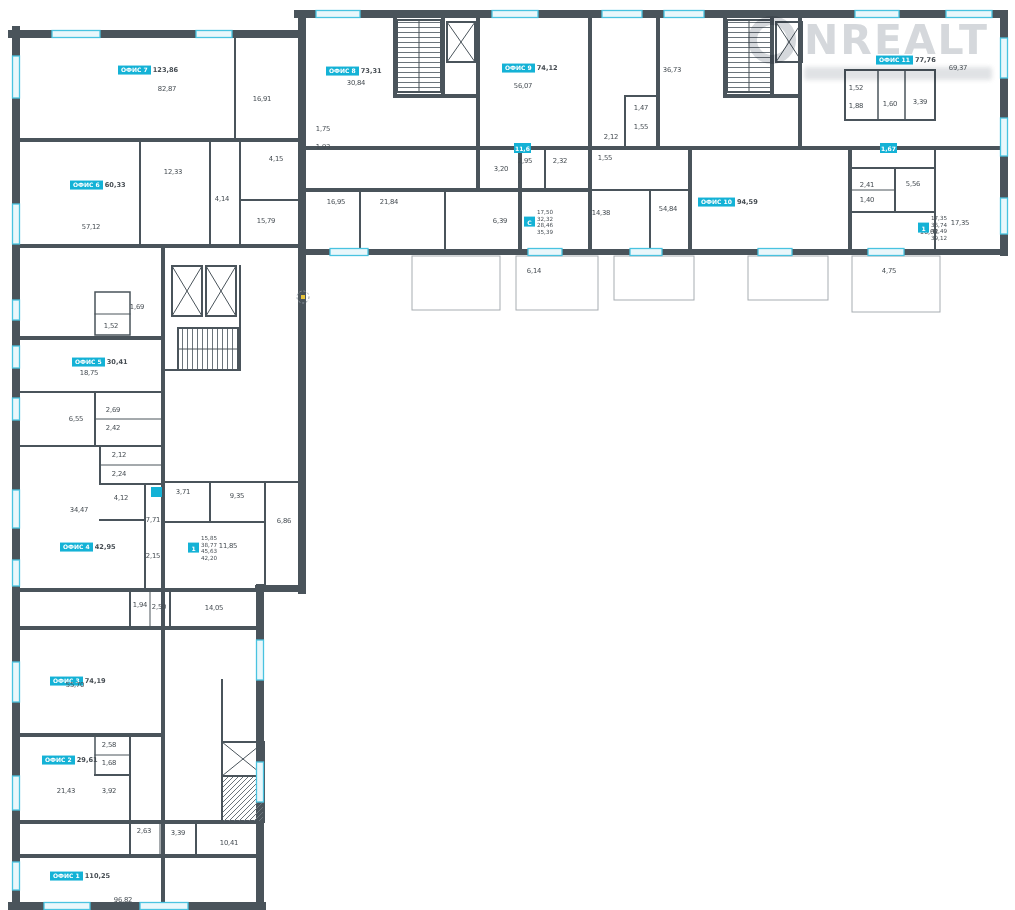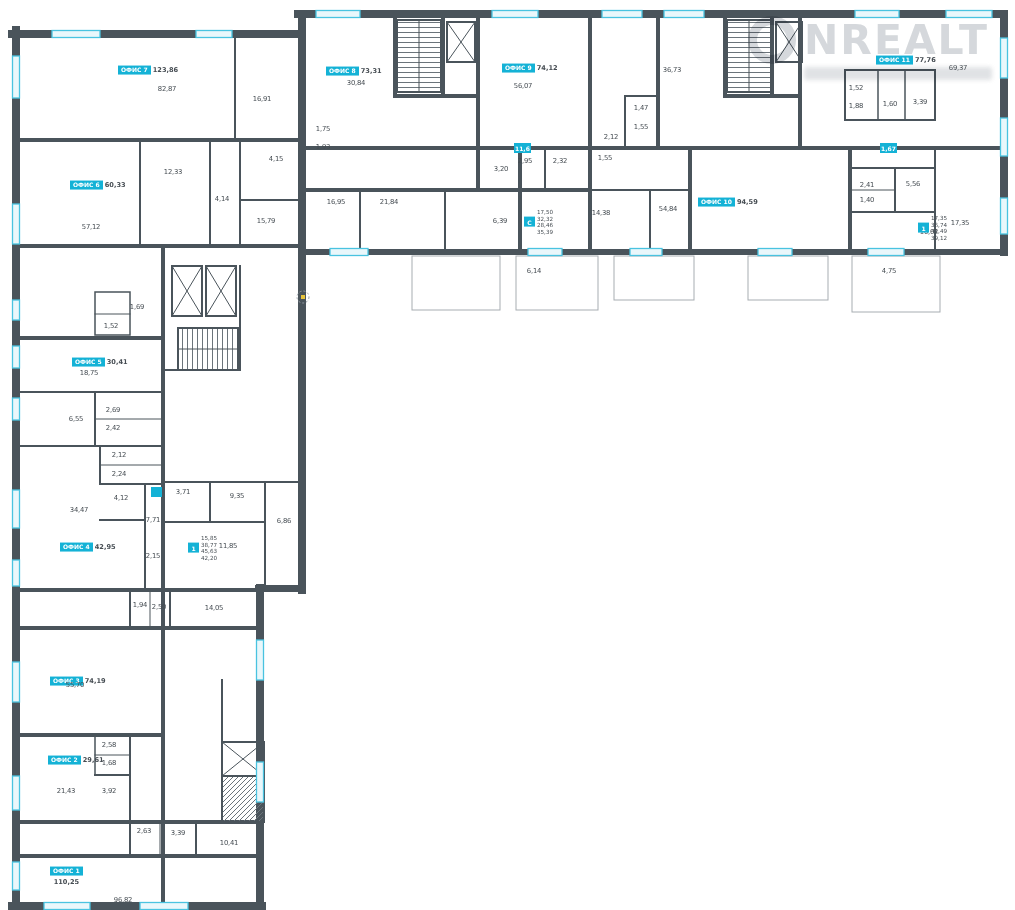--- a/index.html
+++ b/index.html
@@ -261,25 +261,25 @@
         <span class="oarea">30,41</span>
       </div>
       <div class="office" style="left: 60px; top: 547px;">
         <span class="badge">ОФИС 4</span>
         <span class="oarea">42,95</span>
       </div>
       <div class="office" style="left: 50px; top: 661px; margin-top: 20px;">
         <span class="badge">ОФИС 3</span>
         <span class="oarea">74,19</span>
       </div>
-      <div class="office" style="left: 48px; top: 760px; justify-content: flex-end;">
+      <div class="office" style="left: 42px; top: 760px; justify-content: flex-end;">
         <span class="badge">ОФИС 2</span>
         <span class="oarea">29,61</span>
       </div>
-      <div class="office" style="left: 50px; top: 876px; flex-direction: column;">
+      <div class="office" style="left: 50px; top: 876px;">
         <span class="badge">ОФИС 1</span>
         <span class="oarea">110,25</span>
       </div>
       <div class="room" style="left: 167px; top: 89px;">82,87</div>
       <div class="room" style="left: 262px; top: 99px;">16,91</div>
       <div class="room" style="left: 356px; top: 83px;">30,84</div>
       <div class="room" style="left: 523px; top: 86px;">56,07</div>
       <div class="room" style="left: 672px; top: 70px;">36,73</div>
       <div class="room" style="left: 958px; top: 68px;">69,37</div>
       <div class="room" style="left: 856px; top: 88px;">1,52</div>

